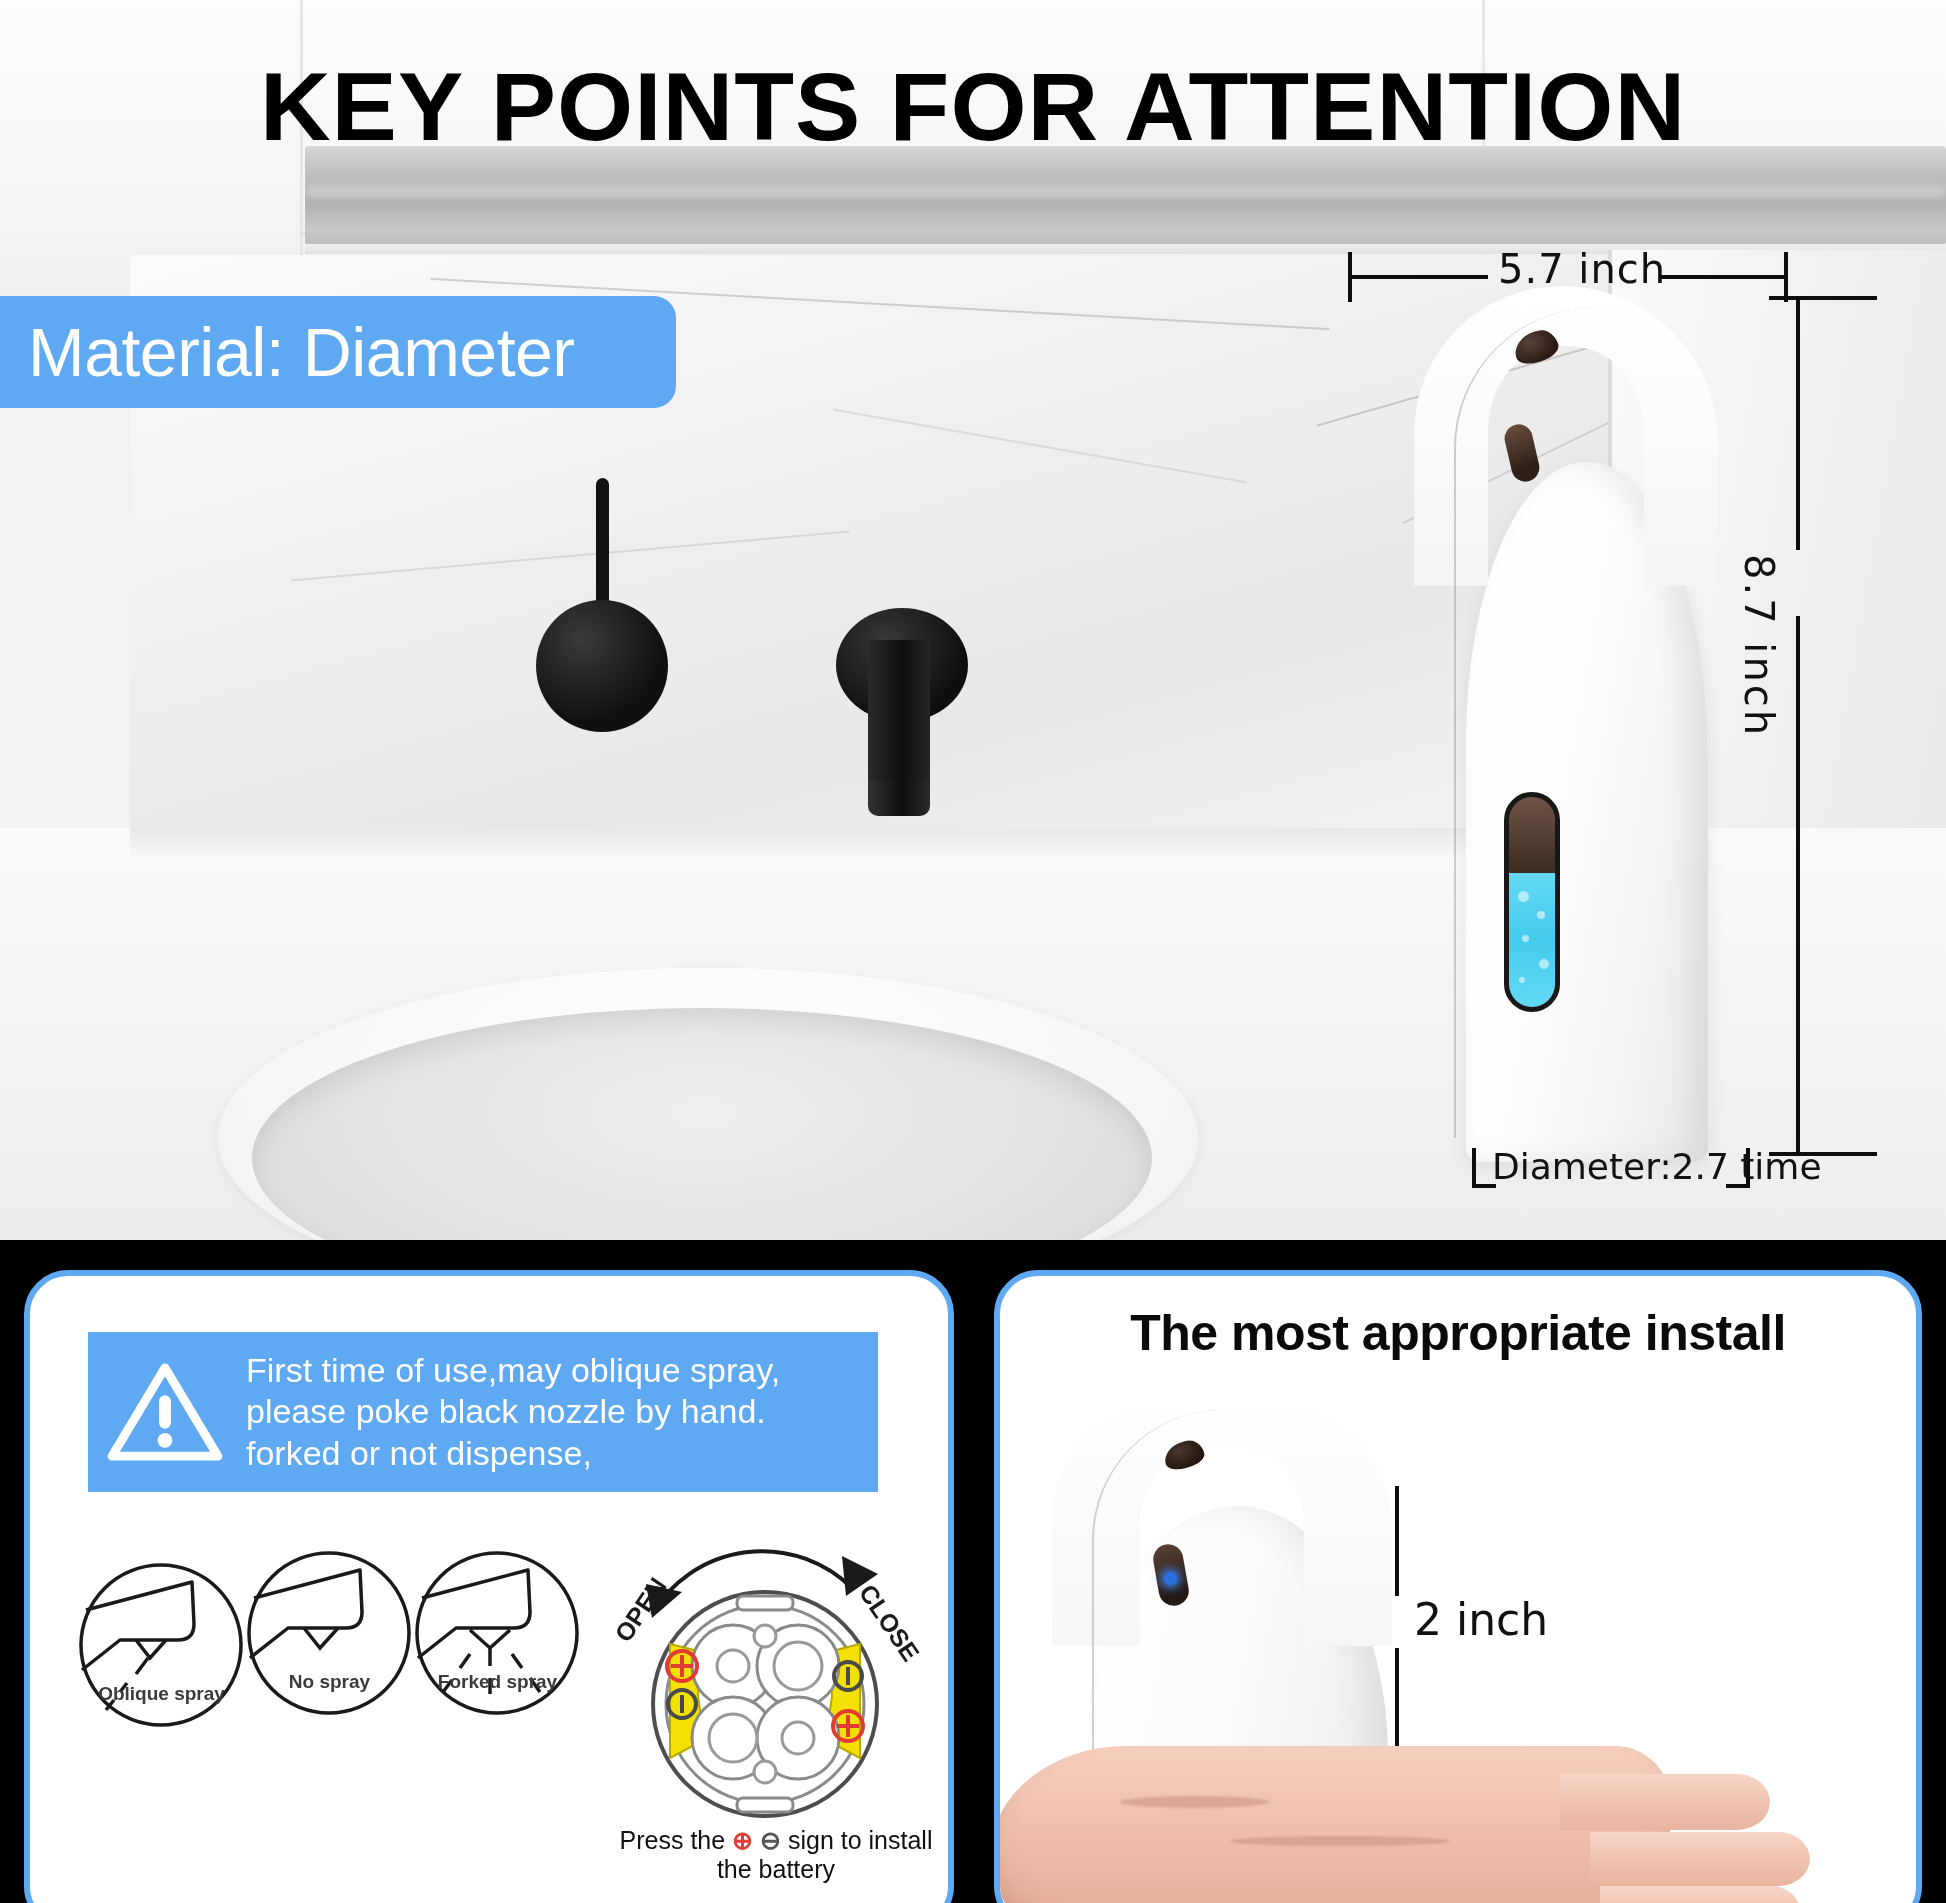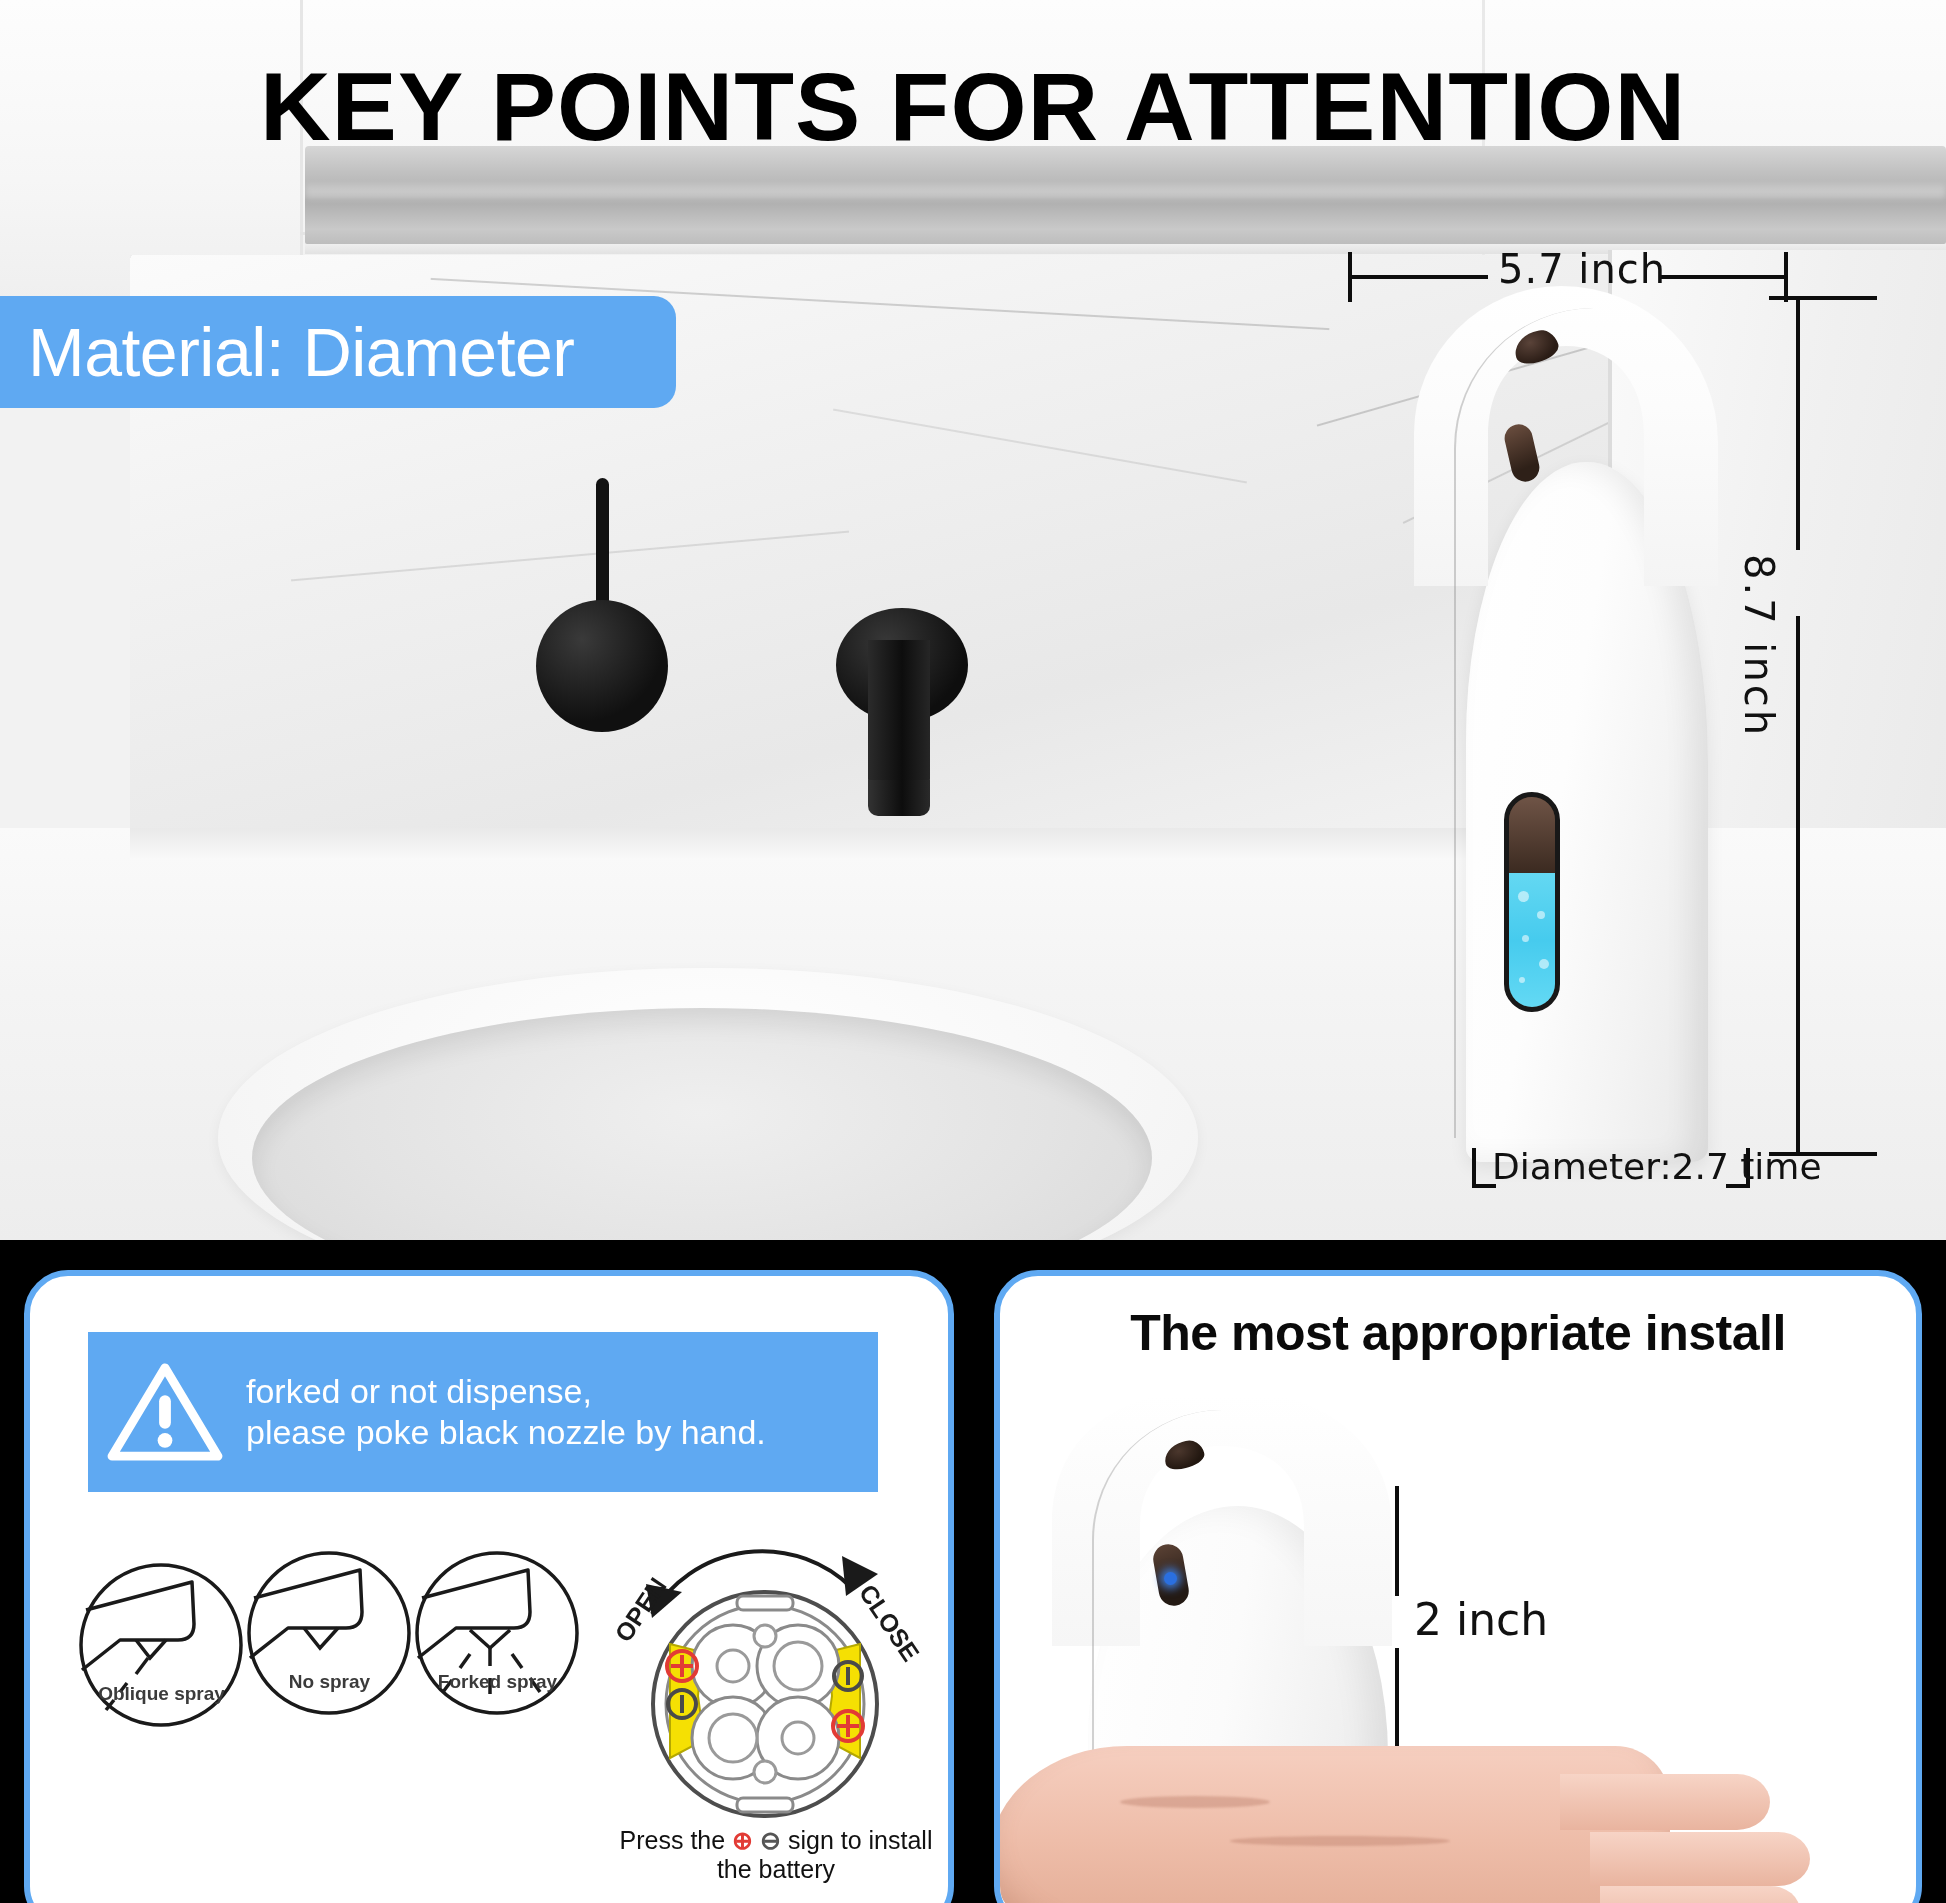--- a/index.html
+++ b/index.html
@@ -342,22 +342,23 @@
 
   <div class="panel" id="panel-left">
 
     <div class="warn-box">
       <svg class="warn-tri" viewBox="0 0 120 106">
         <path d="M60 8 L114 98 L6 98 Z" fill="none" stroke="#ffffff" stroke-width="9" stroke-linejoin="round"></path>
         <rect x="54" y="36" width="12" height="34" rx="6" fill="#ffffff"></rect>
         <circle cx="60" cy="82" r="7.5" fill="#ffffff"></circle>
       </svg>
       <div class="warn-text">
+        <div>First time of use,may oblique spray,</div>
+        <div>please poke black nozzle by hand.</div>
         <div>forked or not dispense,</div>
-        <div>please poke black nozzle by hand.</div>
       </div>
     </div>
 
     <div class="spray-row">
 
       <div class="spray-item" style="left:26px;top:12px;">
         <svg viewBox="0 0 175 175" width="175" height="175">
           <circle cx="87" cy="87" r="80" fill="none" stroke="#1a1a1a" stroke-width="3.5"></circle>
           <path d="M12 52 L118 24 L120 66 Q120 82 104 82 L46 82 L8 112" fill="none" stroke="#1a1a1a" stroke-width="3.5" stroke-linejoin="round"></path>
           <path d="M62 82 L76 100 L92 82" fill="none" stroke="#1a1a1a" stroke-width="3.5"></path>

